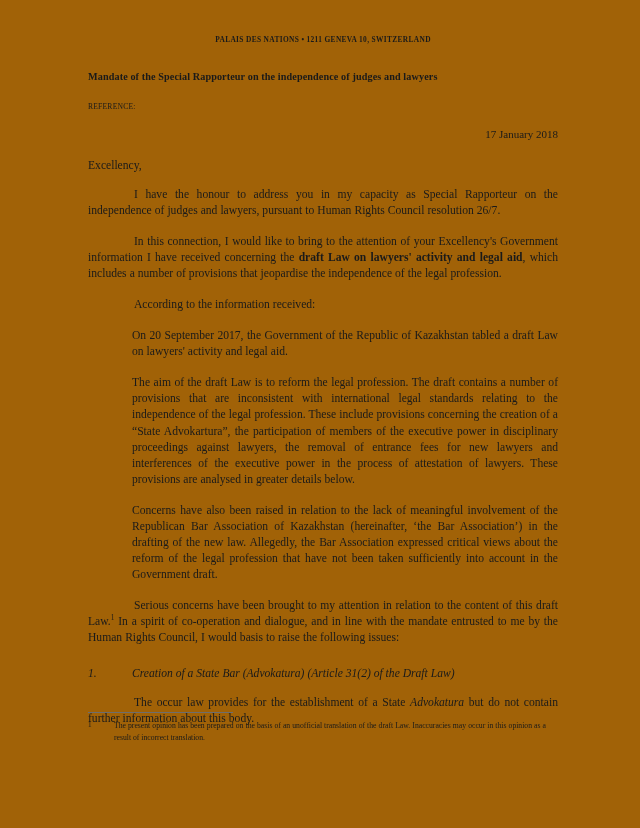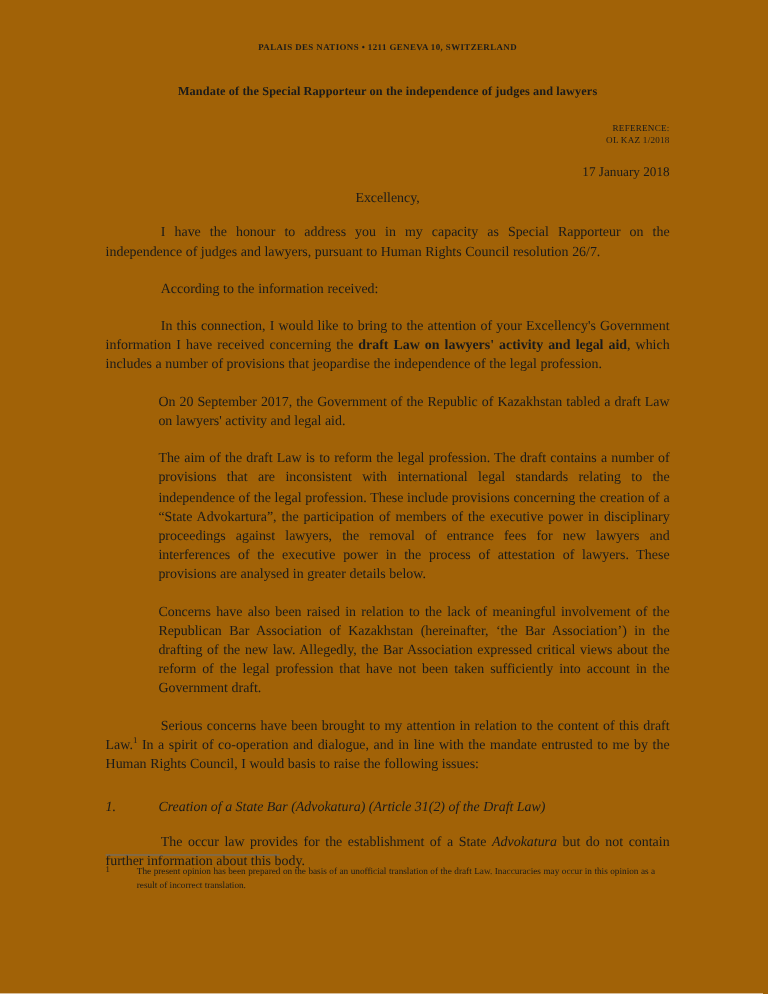--- a/index.html
+++ b/index.html
@@ -34,49 +34,48 @@
   .letterhead {
     text-align: center;
     font-size: 7.4px;
     letter-spacing: 0.35px;
     font-weight: bold;
     color: #1a1a1a;
     margin-top: 35px;
     white-space: nowrap;
   }
   .mandate-title {
-    text-align: center;
+    text-align: left;
     font-size: 10.2px;
     font-weight: bold;
     margin-top: 27px;
     letter-spacing: 0.1px;
   }
 
   
   .reference {
     margin-top: 20px;
     font-size: 7.6px;
     line-height: 1.32;
     letter-spacing: 0.2px;
     text-align: left;
   }
-  .reference div { white-space: nowrap; text-align: right; }
+  .reference div { white-space: nowrap; }
 
   
   .date-line {
     margin-top: 16px;
     text-align: right;
     font-size: 11px;
   }
 
   
   .salutation {
-    margin-top: 8px;
+    margin-top: 19px;
     font-size: 11.6px;
-    text-align: center;
   }
 
   
   p.body-par {
     font-size: 11.6px;
     line-height: 1.385;
     text-align: justify;
     margin: 0;
     margin-top: 15px;
     text-indent: 46px;
@@ -143,32 +142,31 @@
 <div class="page">
 
   <div class="content">
 
     <div class="letterhead">PALAIS DES NATIONS • 1211 GENEVA 10, SWITZERLAND</div>
 
     <div class="mandate-title">Mandate of the Special Rapporteur on the independence of judges and lawyers</div>
 
     <div class="reference">
       <div>REFERENCE:</div>
-      <div>OL KAZ 1/2018</div>
     </div>
 
     <div class="date-line">17 January 2018</div>
 
     <div class="salutation">Excellency,</div>
 
     <p class="body-par"><span>I have the honour to address you in my capacity as Special Rapporteur on the independence of judges and lawyers, pursuant to Human Rights Council resolution 26/7.</span></p>
 
+    <p class="body-par"><span>In this connection, I would like to bring to the attention of your Excellency's Government information I have received concerning the </span><b>draft Law on lawyers' activity and legal aid</b><span>, which includes a number of provisions that jeopardise the independence of the legal profession.</span></p>
+
     <p class="body-par"><span>According to the information received:</span></p>
-
-    <p class="body-par"><span>In this connection, I would like to bring to the attention of your Excellency's Government information I have received concerning the </span><b>draft Law on lawyers' activity and legal aid</b><span>, which includes a number of provisions that jeopardise the independence of the legal profession.</span></p>
 
     <p class="body-par block-indent"><span>On 20 September 2017, the Government of the Republic of Kazakhstan tabled a draft Law on lawyers' activity and legal aid.</span></p>
 
     <p class="body-par block-indent"><span>The aim of the draft Law is to reform the legal profession. The draft contains a number of provisions that are inconsistent with international legal standards relating to the independence of the legal profession. These include provisions concerning the creation of a “State Advokartura”, the participation of members of the executive power in disciplinary proceedings against lawyers, the removal of entrance fees for new lawyers and interferences of the executive power in the process of attestation of lawyers. These provisions are analysed in greater details below.</span></p>
 
     <p class="body-par block-indent"><span>Concerns have also been raised in relation to the lack of meaningful involvement of the Republican Bar Association of Kazakhstan (hereinafter, ‘the Bar Association’) in the drafting of the new law. Allegedly, the Bar Association expressed critical views about the reform of the legal profession that have not been taken sufficiently into account in the Government draft.</span></p>
 
     <p class="body-par"><span>Serious concerns have been brought to my attention in relation to the content of this draft Law.</span><sup class="fn-ref">1</sup><span> In a spirit of co-operation and dialogue, and in line with the mandate entrusted to me by the Human Rights Council, I would basis to raise the following issues:</span></p>
 
     <div class="section-heading">

